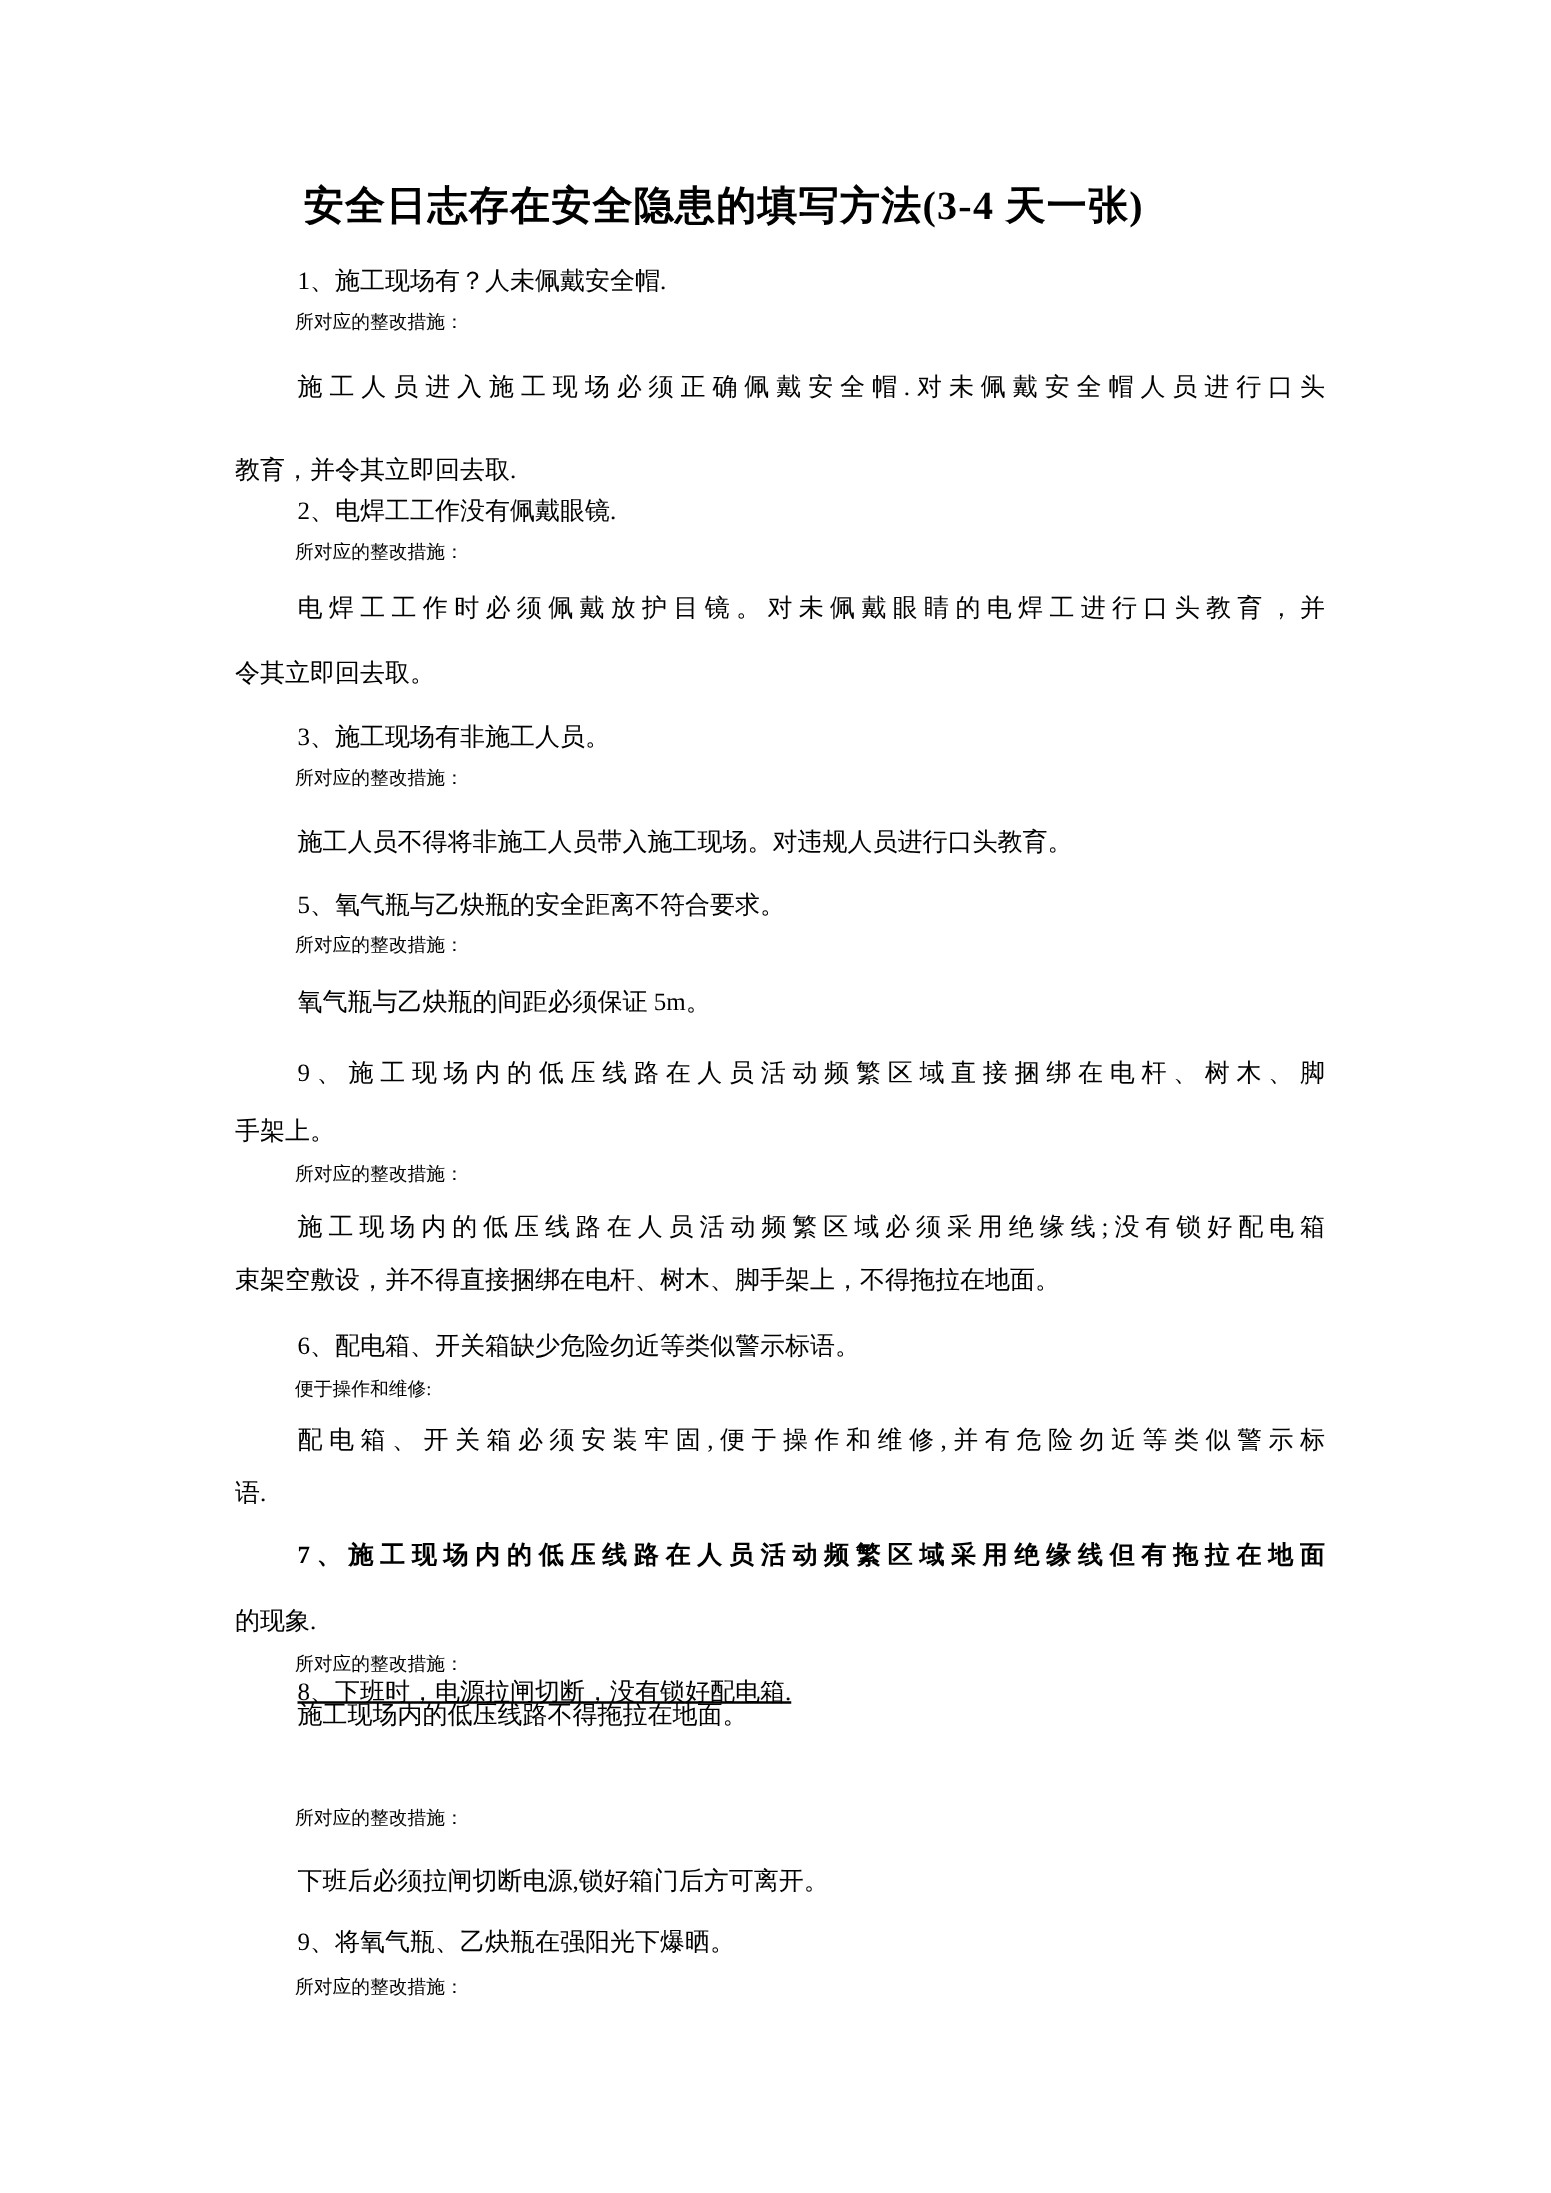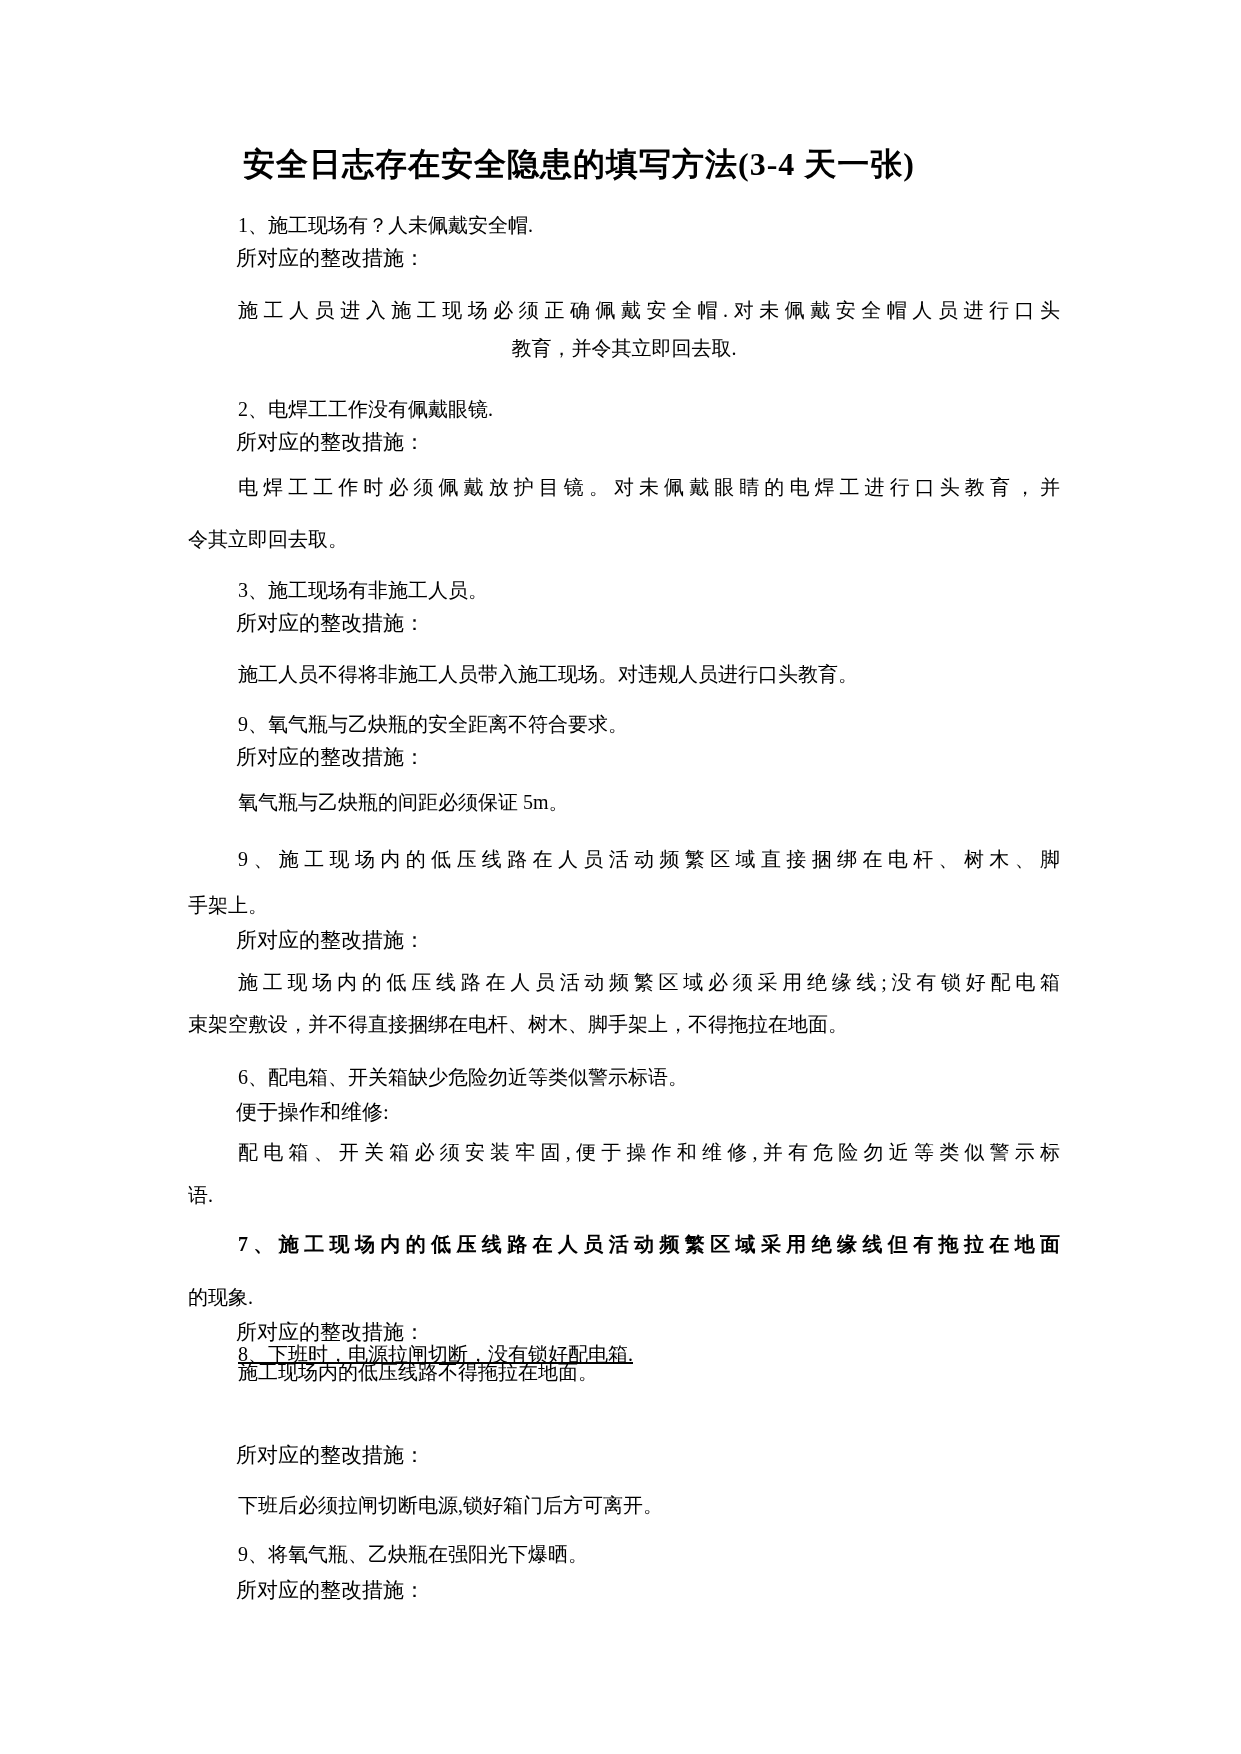--- a/index.html
+++ b/index.html
@@ -38,43 +38,43 @@
   }
   .line.indent {
     text-indent: 50px;
   }
   .line.stretch {
     text-align: justify;
     text-align-last: justify;
     white-space: normal;
   }
   .line.measure {
-    font-size: 21px;
+    font-size: 15px;
     line-height: 32px;
     text-indent: 48px;
   }
 </style>
 </head>
 <body>
 
 <div class="page">
   <h1 class="doc-title">安全日志存在安全隐患的填写方法(3-4 天一张)</h1>
   <div id="doc-body">
       <p class="line indent" style="top: 202px;">1、施工现场有？人未佩戴安全帽.</p>
       <p class="line measure" style="top: 242px;">所对应的整改措施：</p>
       <p class="line indent stretch" style="top: 287px;">施工人员进入施工现场必须正确佩戴安全帽.对未佩戴安全帽人员进行口头</p>
-      <p class="line" style="top: 325px; text-align: center;">教育，并令其立即回去取.</p>
+      <p class="line" style="top: 353px;">教育，并令其立即回去取.</p>
       <p class="line indent" style="top: 386px;">2、电焊工工作没有佩戴眼镜.</p>
       <p class="line measure" style="top: 426px;">所对应的整改措施：</p>
       <p class="line indent stretch" style="top: 464px;">电焊工工作时必须佩戴放护目镜。对未佩戴眼睛的电焊工进行口头教育，并</p>
       <p class="line" style="top: 516px;">令其立即回去取。</p>
       <p class="line indent" style="top: 567px;">3、施工现场有非施工人员。</p>
       <p class="line measure" style="top: 607px;">所对应的整改措施：</p>
       <p class="line indent" style="top: 651px;">施工人员不得将非施工人员带入施工现场。对违规人员进行口头教育。</p>
-      <p class="line indent" style="top: 701px;">9、氧气瓶与乙炔瓶的安全距离不符合要求。</p>
+      <p class="line indent" style="top: 701px;">5、氧气瓶与乙炔瓶的安全距离不符合要求。</p>
       <p class="line measure" style="top: 741px;">所对应的整改措施：</p>
       <p class="line indent" style="top: 779px;">氧气瓶与乙炔瓶的间距必须保证 5m。</p>
       <p class="line indent stretch" style="top: 836px;">9、施工现场内的低压线路在人员活动频繁区域直接捆绑在电杆、树木、脚</p>
       <p class="line" style="top: 882px;">手架上。</p>
       <p class="line measure" style="top: 924px;">所对应的整改措施：</p>
       <p class="line indent stretch" style="top: 959px;">施工现场内的低压线路在人员活动频繁区域必须采用绝缘线;没有锁好配电箱</p>
       <p class="line" style="top: 1001px;">束架空敷设，并不得直接捆绑在电杆、树木、脚手架上，不得拖拉在地面。</p>
       <p class="line indent" style="top: 1054px;">6、配电箱、开关箱缺少危险勿近等类似警示标语。</p>
       <p class="line measure" style="top: 1096px;">便于操作和维修:</p>
       <p class="line indent stretch" style="top: 1129px;">配电箱、开关箱必须安装牢固,便于操作和维修,并有危险勿近等类似警示标</p>

